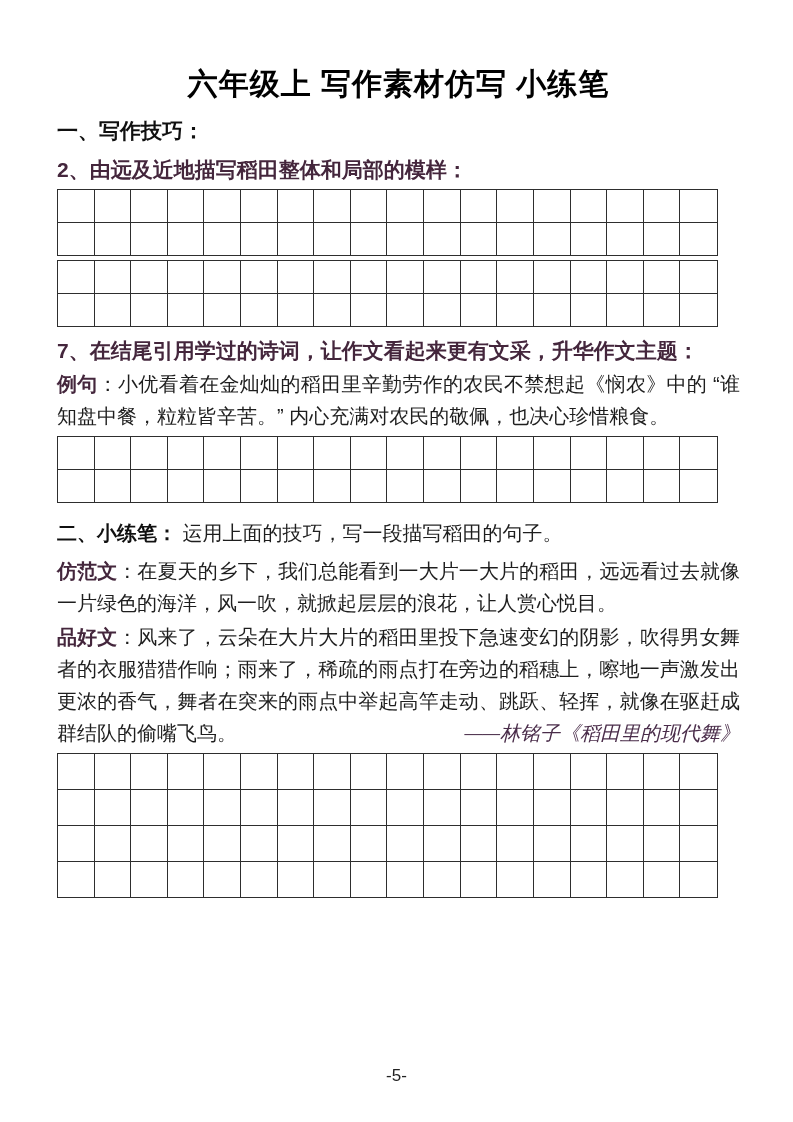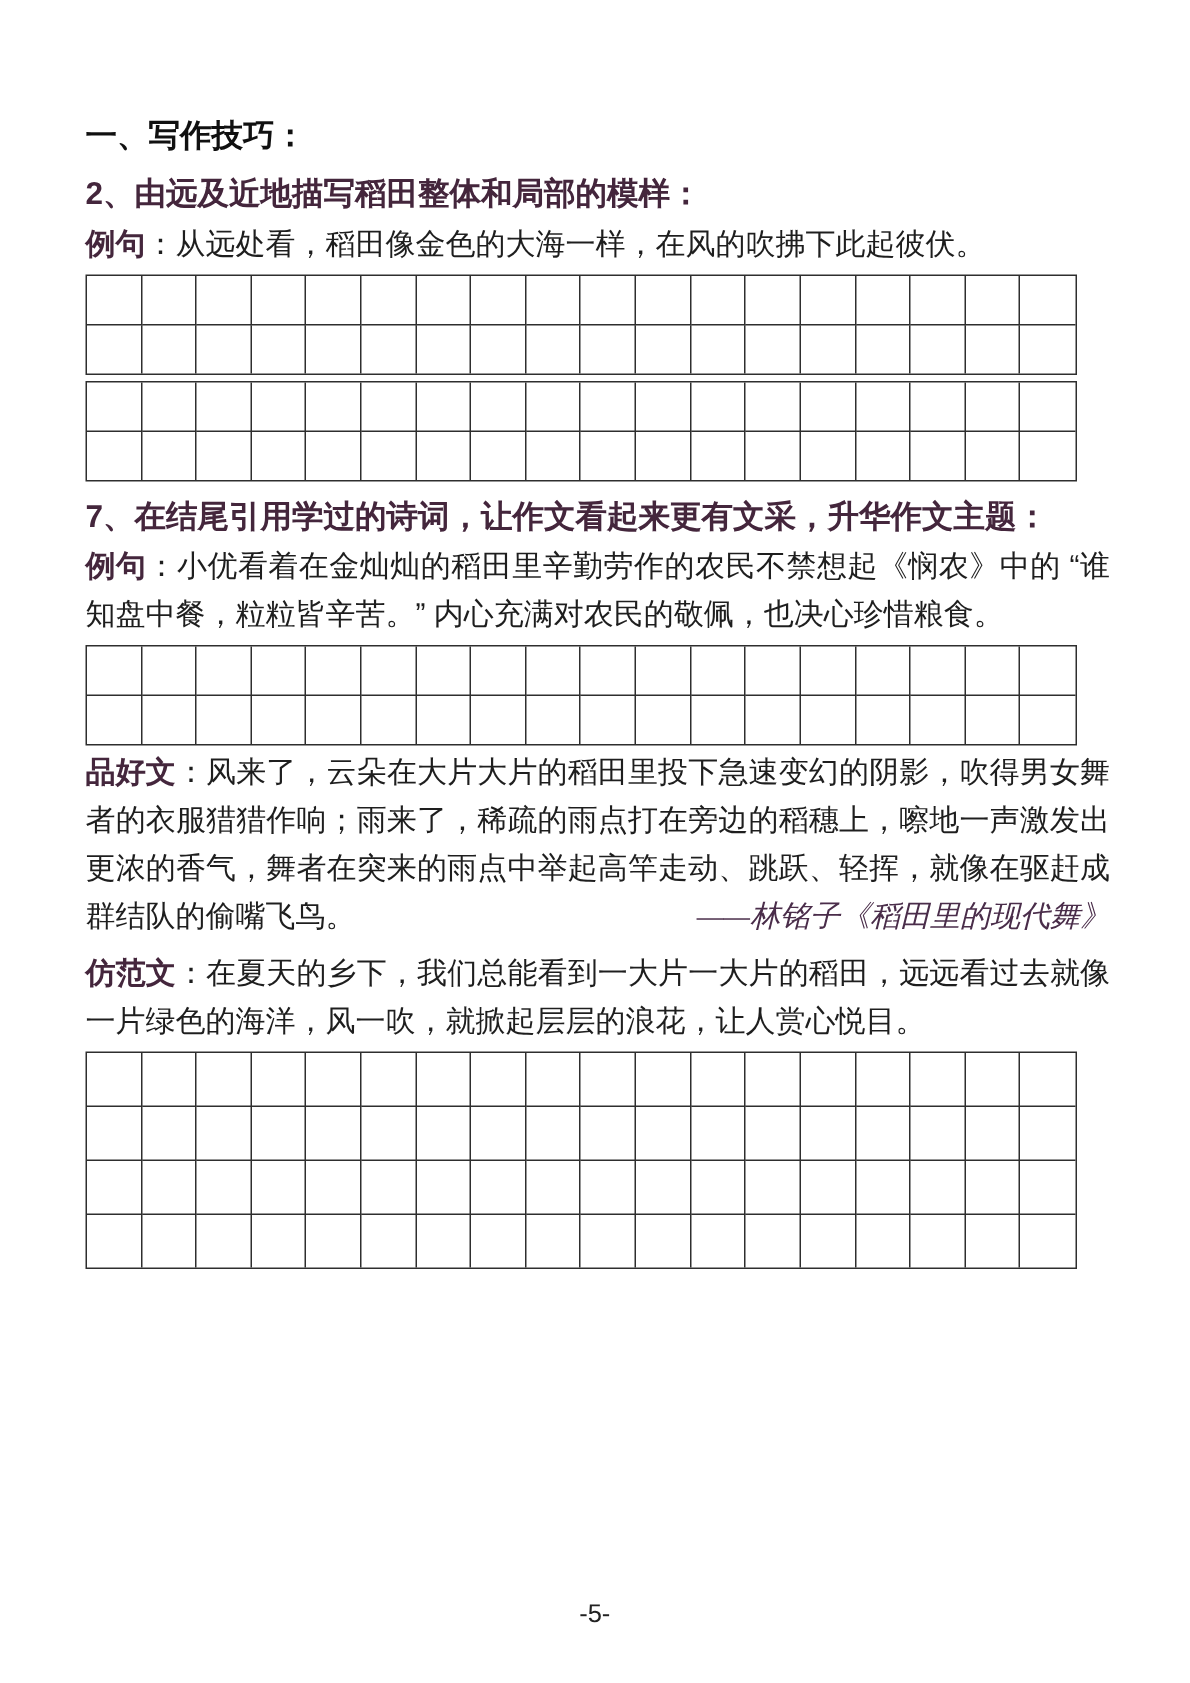--- a/index.html
+++ b/index.html
@@ -47,26 +47,26 @@
     position: absolute; left: 0; right: 0; top: 1066px;
     text-align: center; font-size: 17px; color: #222;
   }
 </style>
 </head>
 <body>
 
 <div class="content">
 
   <div class="title">
+    <div class="title-line">六年级上 写作素材仿写 小练笔</div>
   </div>
 
   <div class="sec-heading">一、写作技巧：</div>
 
   <div class="tip-heading">2、由远及近地描写稻田整体和局部的模样：</div>
-  <p class="para"><span class="label">例句</span><span>：从远处看，稻田像金色的大海一样，在风的吹拂下此起彼伏。</span></p>
   <div class="grid" style="grid-template-columns: repeat(18, 1fr);">
       <div class="cell" style="height: 32px;"></div>
       <div class="cell" style="height: 32px;"></div>
       <div class="cell" style="height: 32px;"></div>
       <div class="cell" style="height: 32px;"></div>
       <div class="cell" style="height: 32px;"></div>
       <div class="cell" style="height: 32px;"></div>
       <div class="cell" style="height: 32px;"></div>
       <div class="cell" style="height: 32px;"></div>
       <div class="cell" style="height: 32px;"></div>
@@ -172,25 +172,26 @@
       <div class="cell lr" style="height: 32px;"></div>
       <div class="cell lr" style="height: 32px;"></div>
       <div class="cell lr" style="height: 32px;"></div>
       <div class="cell lr" style="height: 32px;"></div>
       <div class="cell lr" style="height: 32px;"></div>
       <div class="cell lr" style="height: 32px;"></div>
       <div class="cell lr" style="height: 32px;"></div>
       <div class="cell lc lr" style="height: 32px;"></div>
     </div>
 
+  <p class="para" style="margin-top:14px"><span class="bold-black">二、小练笔：</span><span> 运用上面的技巧，写一段描写稻田的句子。</span></p>
+
+  <p class="para" style="margin-top:6px"><span class="label">仿范文</span><span>：在夏天的乡下，我们总能看到一大片一大片的稻田，远远看过去就像一片绿色的海洋，风一吹，就掀起层层的浪花，让人赏心悦目。</span></p>
 
   <p class="para"><span class="label">品好文</span><span>：风来了，云朵在大片大片的稻田里投下急速变幻的阴影，吹得男女舞者的衣服猎猎作响；雨来了，稀疏的雨点打在旁边的稻穗上，嚓地一声激发出更浓的香气，舞者在突来的雨点中举起高竿走动、跳跃、轻挥，就像在驱赶成群结队的偷嘴飞鸟。</span><span class="attribution">——林铭子《稻田里的现代舞》</span></p>
 
-  <p class="para" style="margin-top:6px"><span class="label">仿范文</span><span>：在夏天的乡下，我们总能看到一大片一大片的稻田，远远看过去就像一片绿色的海洋，风一吹，就掀起层层的浪花，让人赏心悦目。</span></p>
-
   <div class="grid" style="grid-template-columns: repeat(18, 1fr);">
       <div class="cell" style="height: 35px;"></div>
       <div class="cell" style="height: 35px;"></div>
       <div class="cell" style="height: 35px;"></div>
       <div class="cell" style="height: 35px;"></div>
       <div class="cell" style="height: 35px;"></div>
       <div class="cell" style="height: 35px;"></div>
       <div class="cell" style="height: 35px;"></div>
       <div class="cell" style="height: 35px;"></div>
       <div class="cell" style="height: 35px;"></div>

